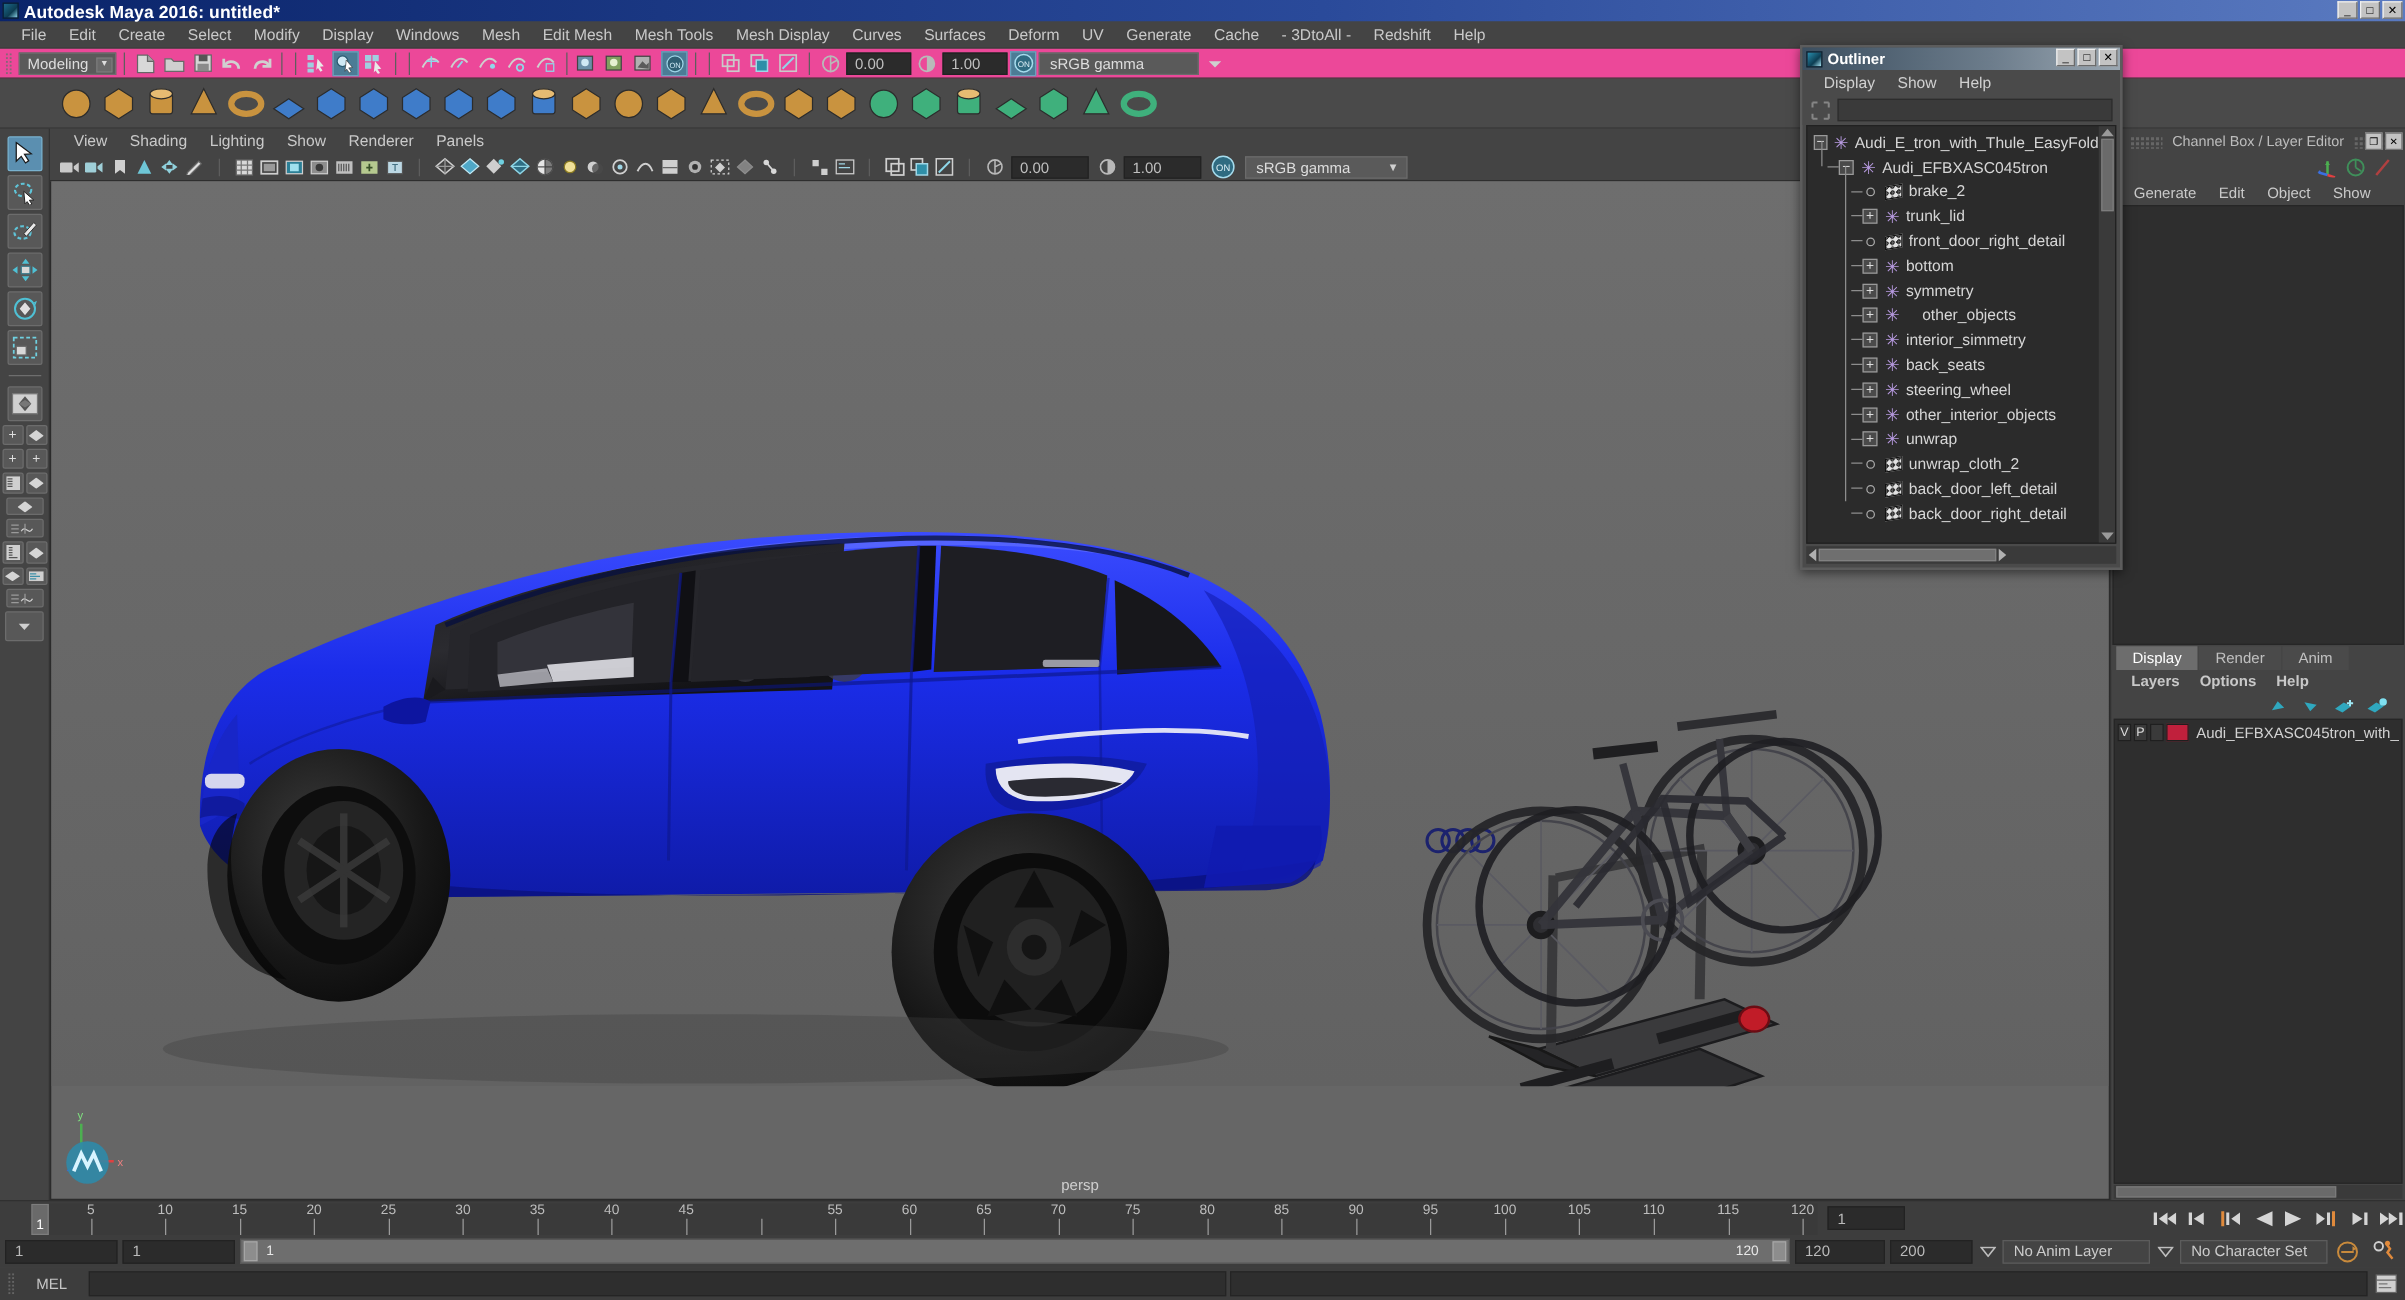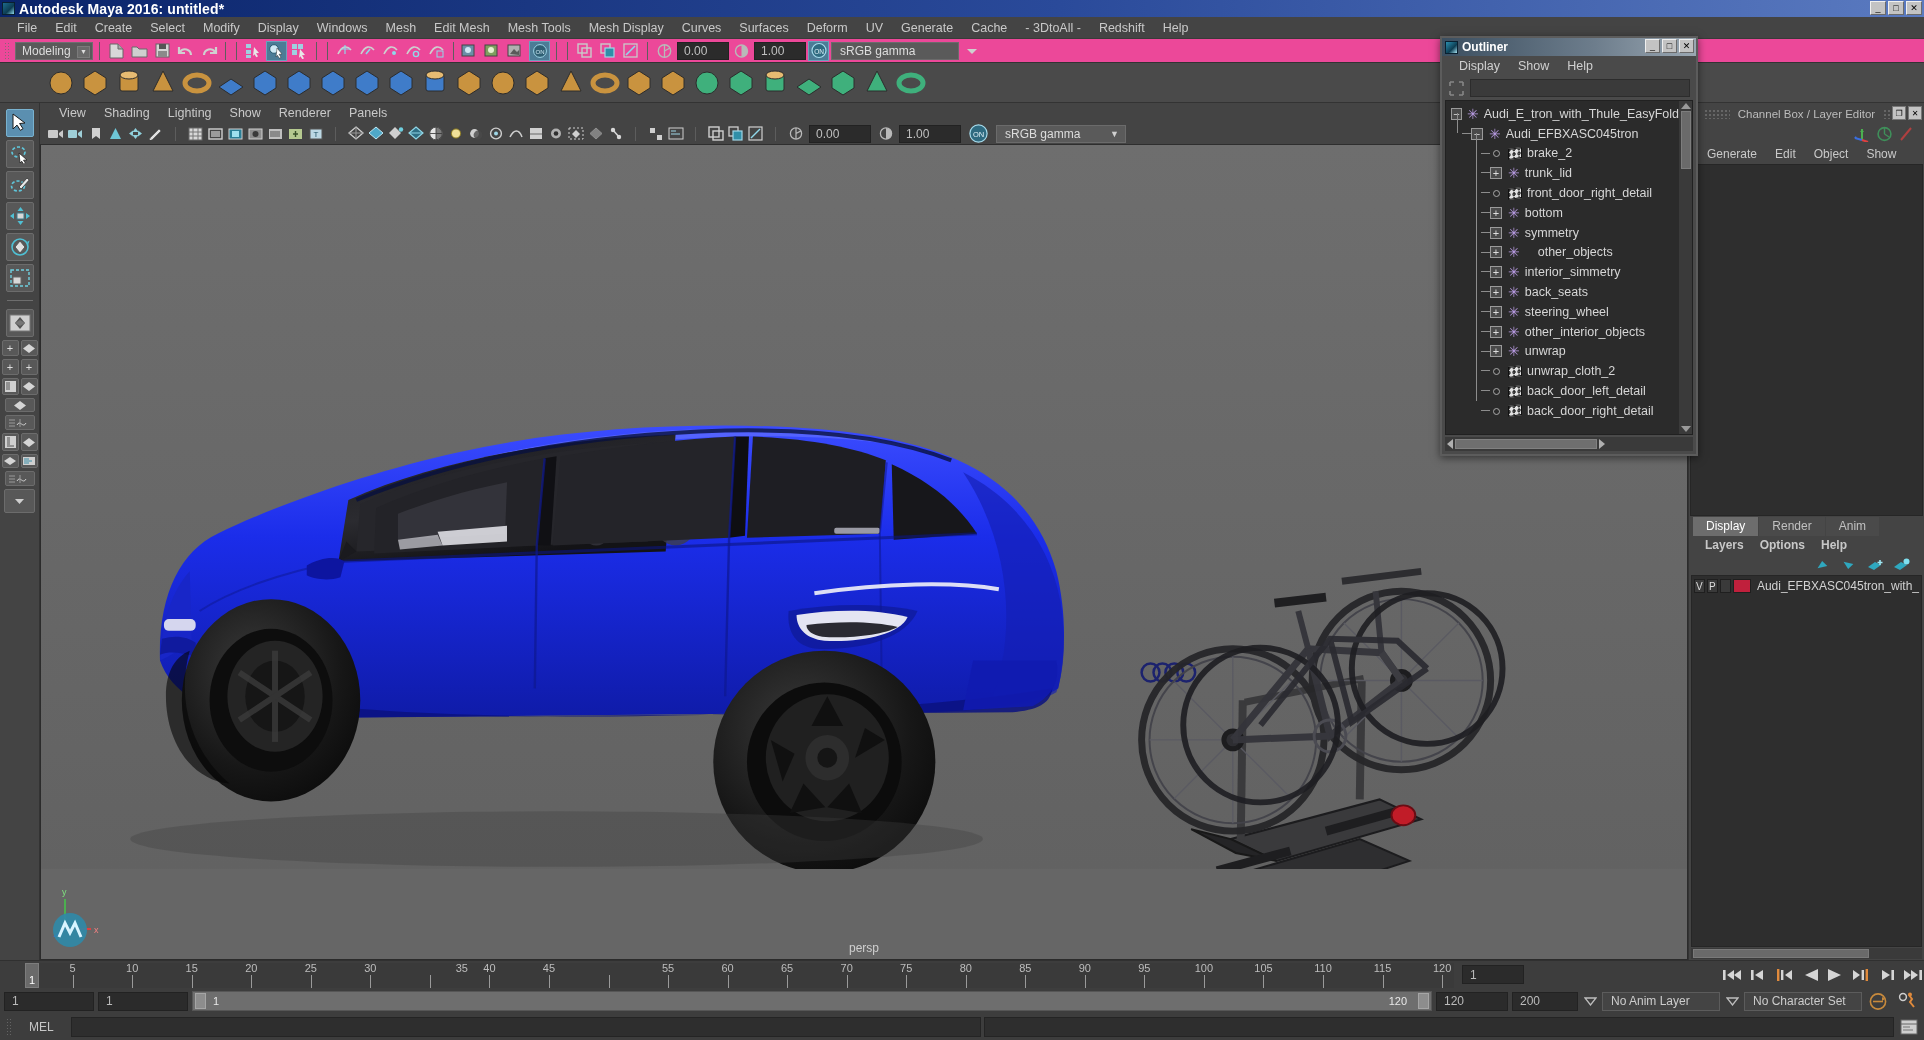--- a/index.html
+++ b/index.html
@@ -1192,21 +1192,21 @@
         <div class="ts-lbl" style="left: 7.5%;">10</div>
         <div class="ts-tick" style="left: 11.6667%;"></div>
         <div class="ts-lbl" style="left: 11.6667%;">15</div>
         <div class="ts-tick" style="left: 15.8333%;"></div>
         <div class="ts-lbl" style="left: 15.8333%;">20</div>
         <div class="ts-tick" style="left: 20%;"></div>
         <div class="ts-lbl" style="left: 20%;">25</div>
         <div class="ts-tick" style="left: 24.1667%;"></div>
         <div class="ts-lbl" style="left: 24.1667%;">30</div>
         <div class="ts-tick" style="left: 28.3333%;"></div>
-        <div class="ts-lbl" style="left: 28.3333%; margin-left: 32px;">35</div>
+        <div class="ts-lbl" style="left: 28.3333%;">35</div>
         <div class="ts-tick" style="left: 32.5%;"></div>
         <div class="ts-lbl" style="left: 32.5%;">40</div>
         <div class="ts-tick" style="left: 36.6667%;"></div>
         <div class="ts-lbl" style="left: 36.6667%;">45</div>
         <div class="ts-tick" style="left: 40.8333%;"></div>
         <div class="ts-lbl" style="left: 40.8333%; margin-top: 47px;">50</div>
         <div class="ts-tick" style="left: 45%;"></div>
         <div class="ts-lbl" style="left: 45%;">55</div>
         <div class="ts-tick" style="left: 49.1667%;"></div>
         <div class="ts-lbl" style="left: 49.1667%;">60</div>

